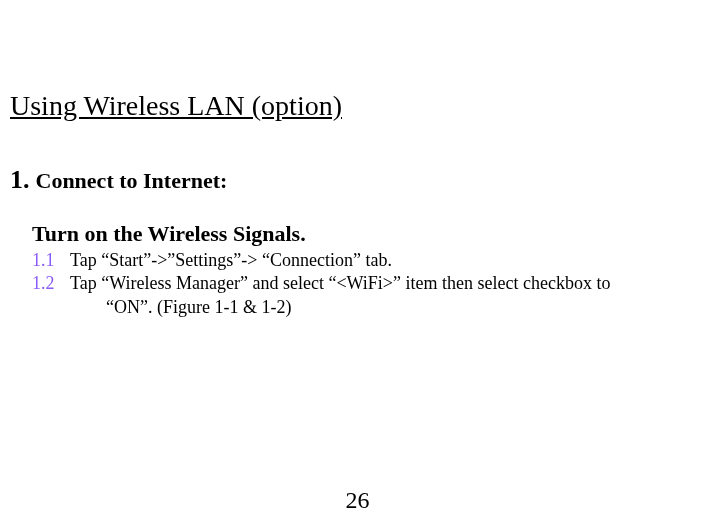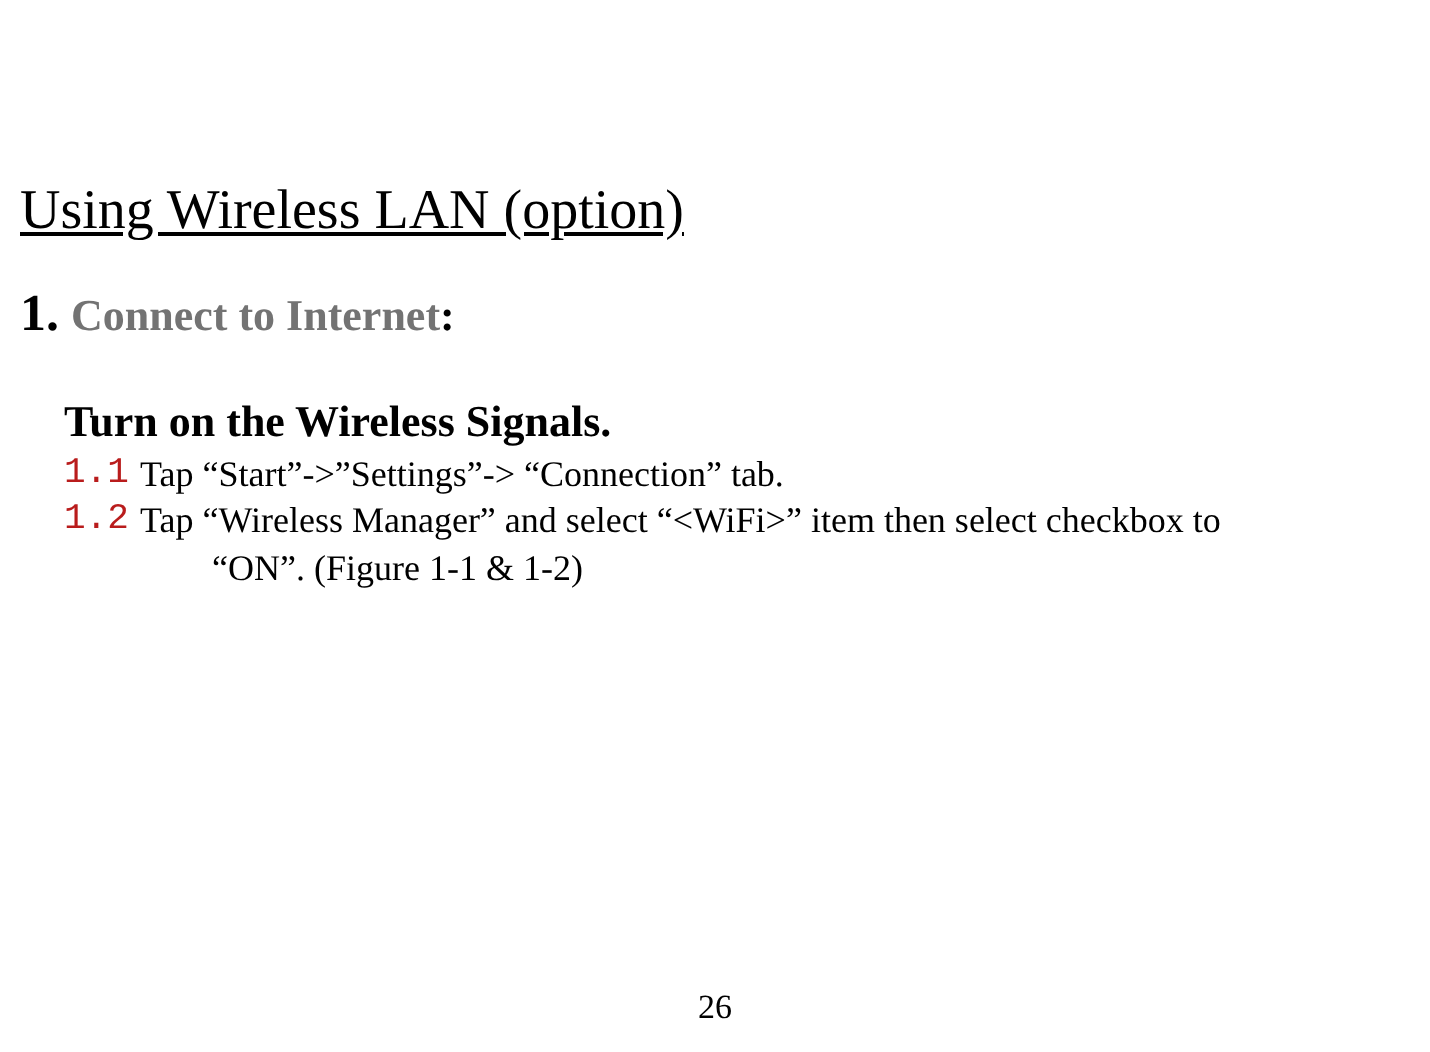--- a/index.html
+++ b/index.html
@@ -13,73 +13,72 @@
       font-family: "Times New Roman", Times, serif;
       background: #ffffff;
       color: #000000;
       position: relative;
       padding: 90px 10px 0 10px;
     }
     .section-title {
       font-size: 28px;
       font-weight: normal;
       text-decoration: underline;
-      margin-bottom: 20px;
+      margin-bottom: 43px;
     }
     .subsection {
       font-size: 22px;
       font-weight: bold;
       color: #0000a0;
       margin-bottom: 26px;
     }
     .subsection-number {
       color: #000000;
       font-size: 26px;
       margin-right: 6px;
     }
     .subsection-text {
-      color: #737373;
+      color: #000000;
     }
     .subsection-colon {
       color: #000000;
     }
     .instruction-block {
       padding-left: 22px;
     }
     .instruction-heading {
       font-size: 22px;
       font-weight: bold;
       margin-bottom: 2px;
     }
     .step {
       display: flex;
       font-size: 18px;
       line-height: 1.3;
       margin-bottom: 0px;
     }
     .step-number {
-      color: #b91c1c;
+      color: #8b5cf6;
       width: 38px;
       flex-shrink: 0;
-      font-family: Liberation Mono, monospace;
     }
     .step-text {
       flex: 1;
       padding-right: 10px;
     }
     .step-continuation {
       padding-left: 36px;
     }
     .page-number {
       position: absolute;
       bottom: 12px;
       left: 0;
       right: 0;
       text-align: center;
-      font-size: 17px;
+      font-size: 24px;
     }
   </style>
 </head>
 <body>
 
 <h1 class="section-title">Using Wireless LAN (option)</h1>
 
 <div class="subsection">
   <span class="subsection-number">1.</span><span class="subsection-text">Connect to Internet</span><span class="subsection-colon">:</span>
 </div>

